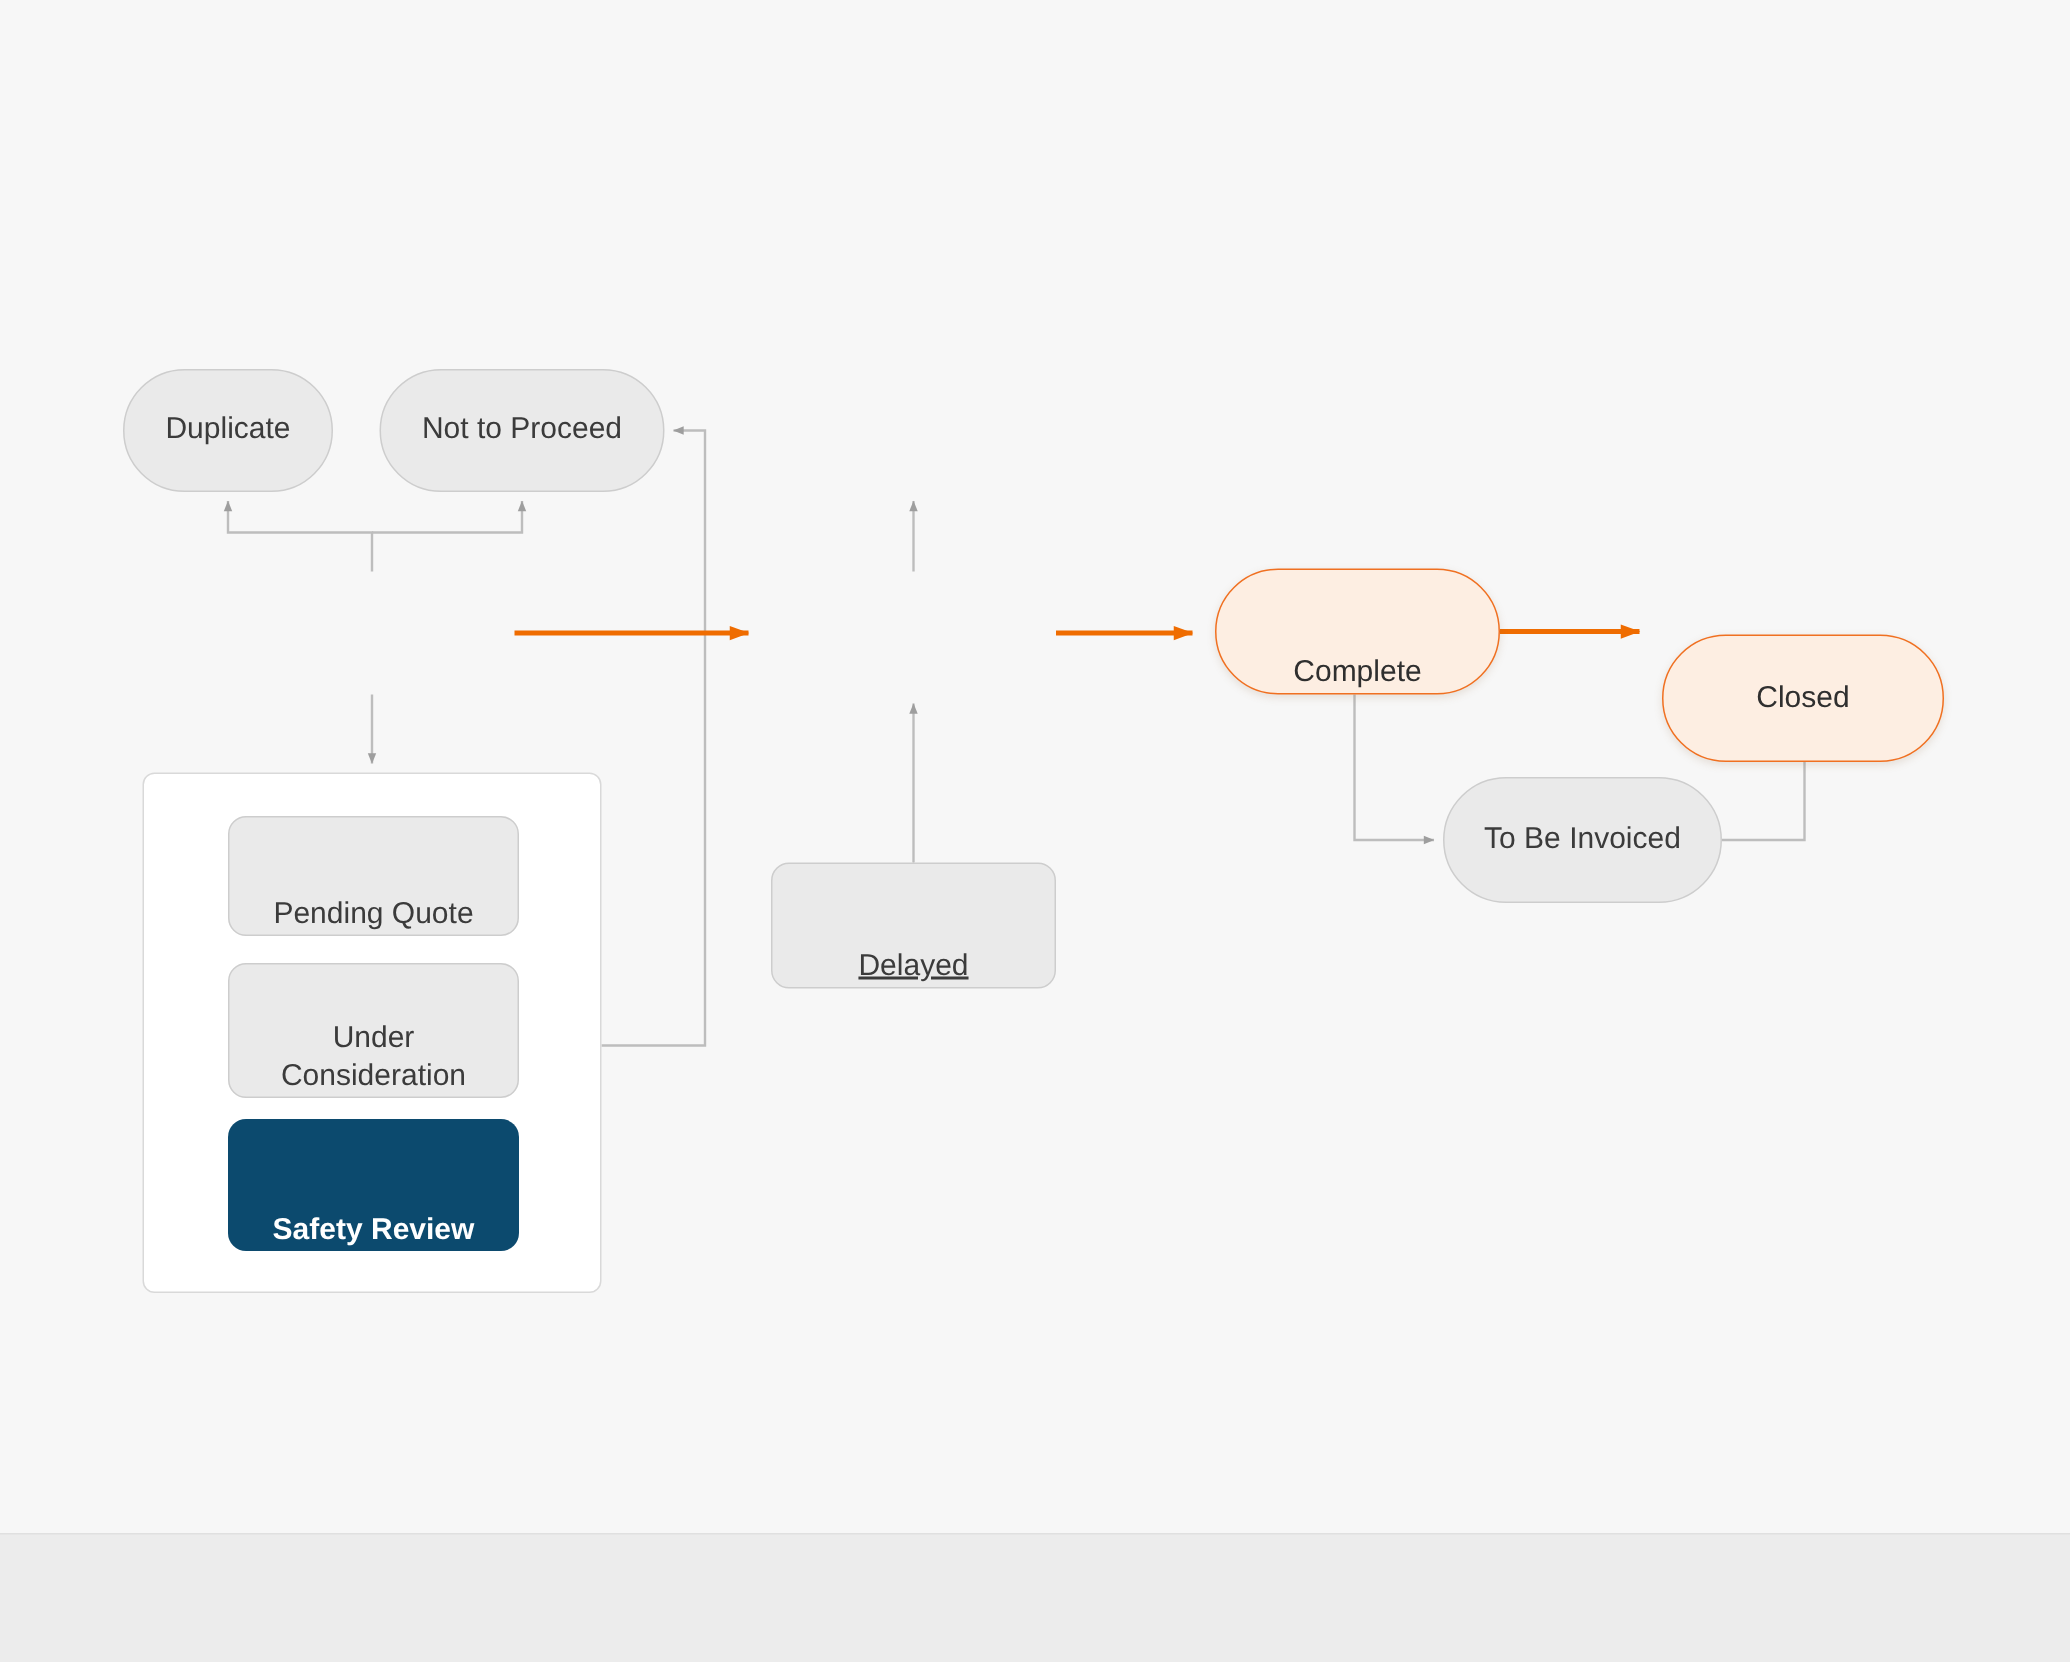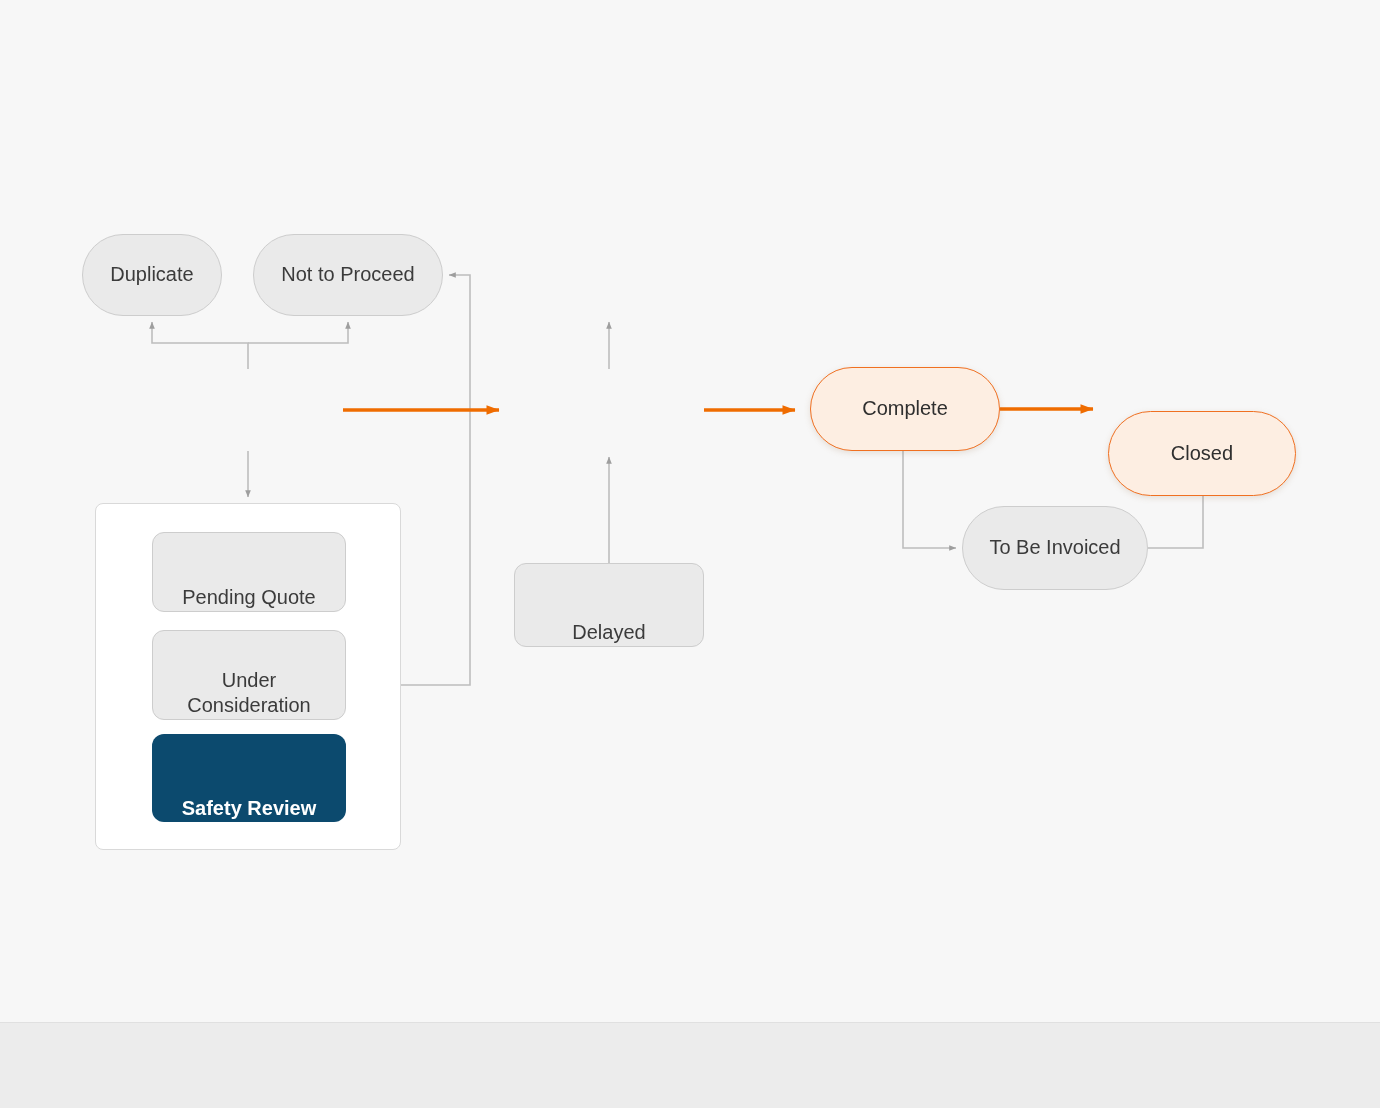--- a/index.html
+++ b/index.html
@@ -10,21 +10,21 @@
   body {
     width: 1380px;
     height: 1108px;
     background: #f7f7f7;
     font-family: "Liberation Sans", sans-serif;
     overflow: hidden;
     position: relative;
   }
   #canvas {
     position: absolute;
-    left: 0; top: 0;
+    left: 0; top: 12px;
     width: 1107px;
     height: 1022px;
     background: #f7f7f7;
   }
   #edge-layer {
     position: absolute;
     left: 0; top: 0;
     width: 1380px;
     height: 1022px;
   }
@@ -133,29 +133,29 @@
     <span>Duplicate</span>
   </div>
 
   <div class="node node-grey pill" style="left:253px; top:234px; width:190px; height:82px;">
     <span>Not to Proceed</span>
   </div>
 
 
 
 
-  <div class="node node-accent pill" style="left:810px; top:367px; width:190px; height:84px;">
+  <div class="node node-accent pill" style="left:810px; top:367px; width:190px; height:84px;align-items:flex-end;">
     <span>Complete</span>
   </div>
 
   <div class="node node-accent pill" style="left:1108px; top:367px; width:188px; height:85px;margin-top:44px;">
     <span>Closed</span>
   </div>
 
-  <div class="node node-grey rect" style="left:514px; top:563px; width:190px; height:84px;">
+  <div class="node node-grey rect" style="left:514px; top:563px; width:190px; height:84px;text-decoration:underline;">
     <span>Delayed</span>
   </div>
 
   <div class="node node-grey pill" style="left:962px; top:506px; width:186px; height:84px;">
     <span>To Be Invoiced</span>
   </div>
 
   <div class="node node-grey rect" style="left:152px; top:532px; width:194px; height:80px;">
     <span>Pending Quote</span>
   </div>

